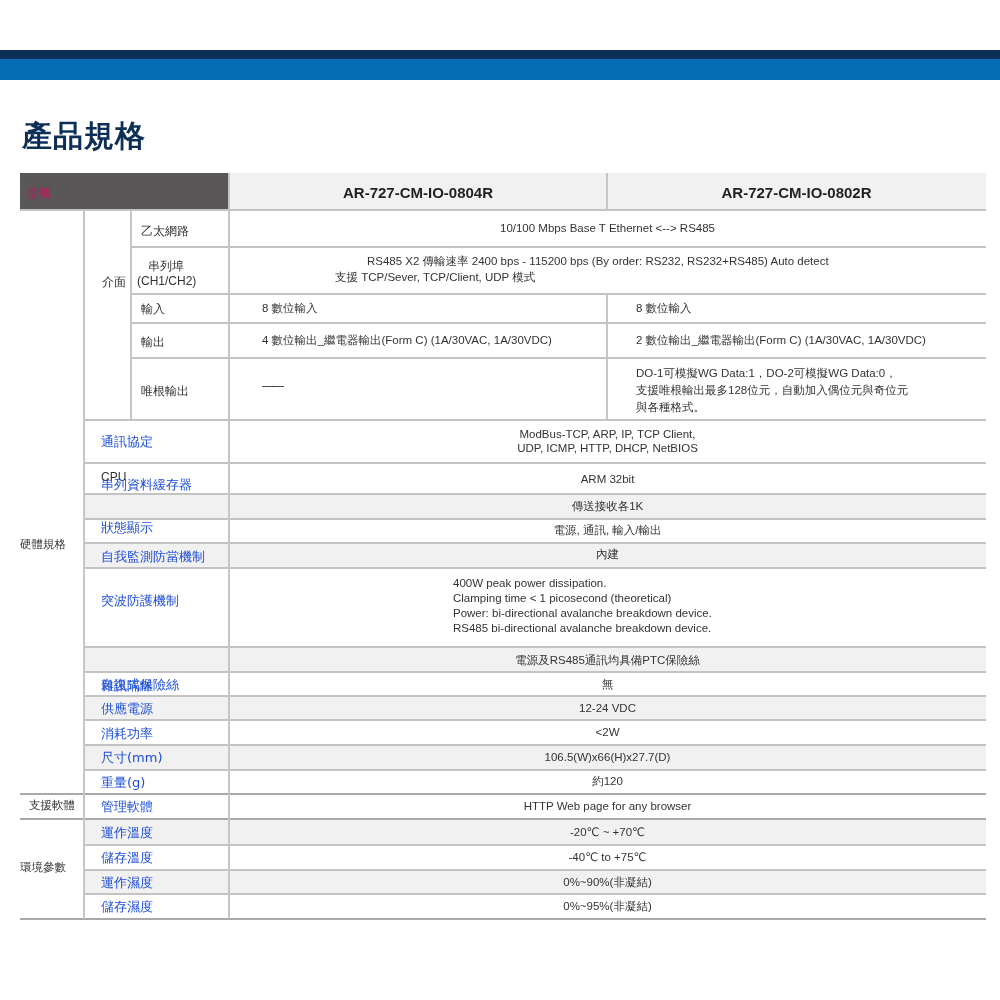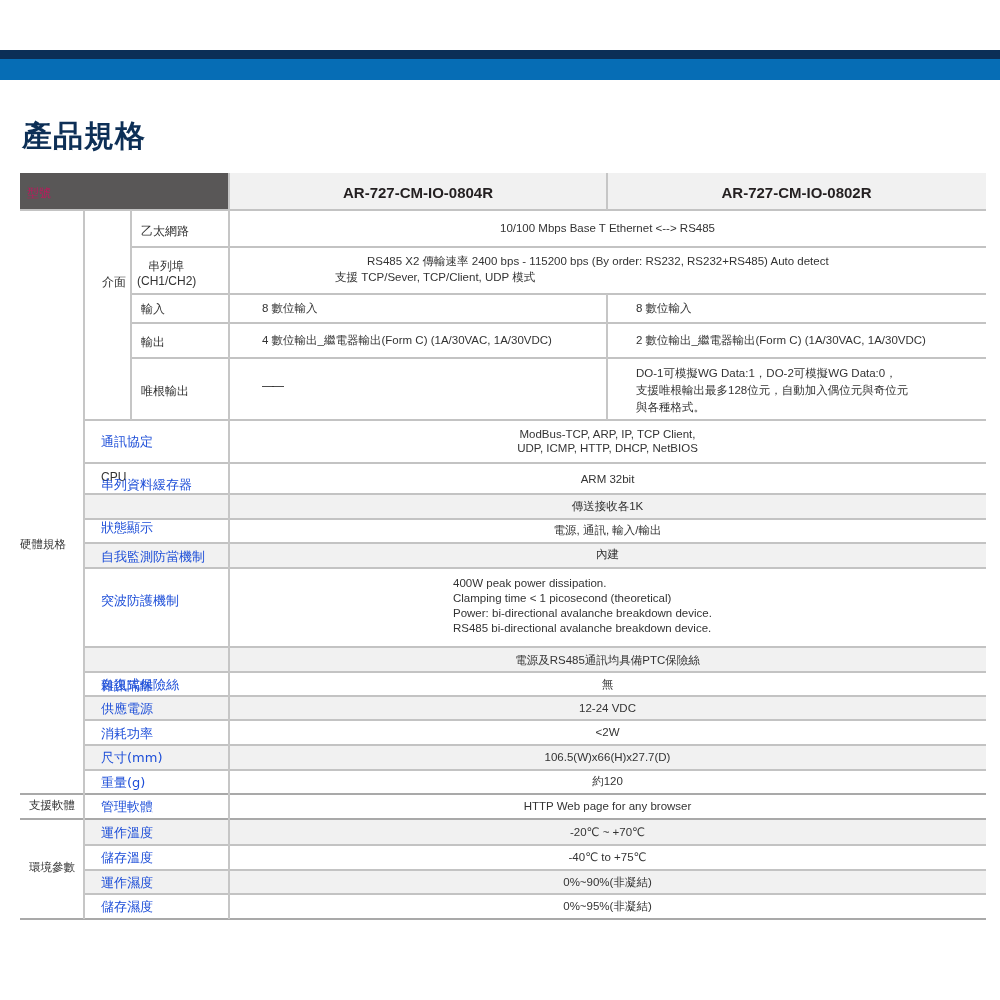--- a/index.html
+++ b/index.html
@@ -79,21 +79,21 @@
 
   <div class="vline" style="left:83px;top:210px;height:709px;"></div>
   <div class="vline" style="left:130px;top:210px;height:210px;"></div>
   <div class="vline" style="left:228px;top:173px;height:746px;"></div>
   <div class="vline" style="left:606px;top:173px;height:37px;"></div>
   <div class="vline" style="left:606px;top:294px;height:126px;"></div>
 
   <div class="t sm" style="left:20px;top:537px;width:64px;">硬體規格</div>
   <div class="t" style="left:84px;top:275px;width:46px;text-align:right;padding-right:4px;box-sizing:border-box;">介面</div>
   <div class="t sm" style="left:20px;top:798px;width:64px;text-align:center;">支援軟體</div>
-  <div class="t sm" style="left:20px;top:860px;width:64px;text-align:center;">環境參數</div>
+  <div class="t sm" style="left:20px;top:860px;width:64px;">環境參數</div>
 
   <div class="t" style="left:141px;top:224px;">乙太網路</div>
   <div class="t center sm" style="left:229px;top:221px;width:757px;">10/100 Mbps Base T Ethernet &lt;--&gt; RS485</div>
 
   <div class="t" style="left:148px;top:259px;">串列埠</div>
   <div class="t" style="left:137px;top:274px;">(CH1/CH2)</div>
   <div class="t sm" style="left:335px;top:254px;padding-left:32px;">RS485 X2 傳輸速率 2400 bps - 115200 bps (By order: RS232, RS232+RS485) Auto detect</div>
   <div class="t sm" style="left:335px;top:270px;">支援 TCP/Sever, TCP/Client, UDP 模式</div>
 
   <div class="t" style="left:141px;top:302px;">輸入</div>

